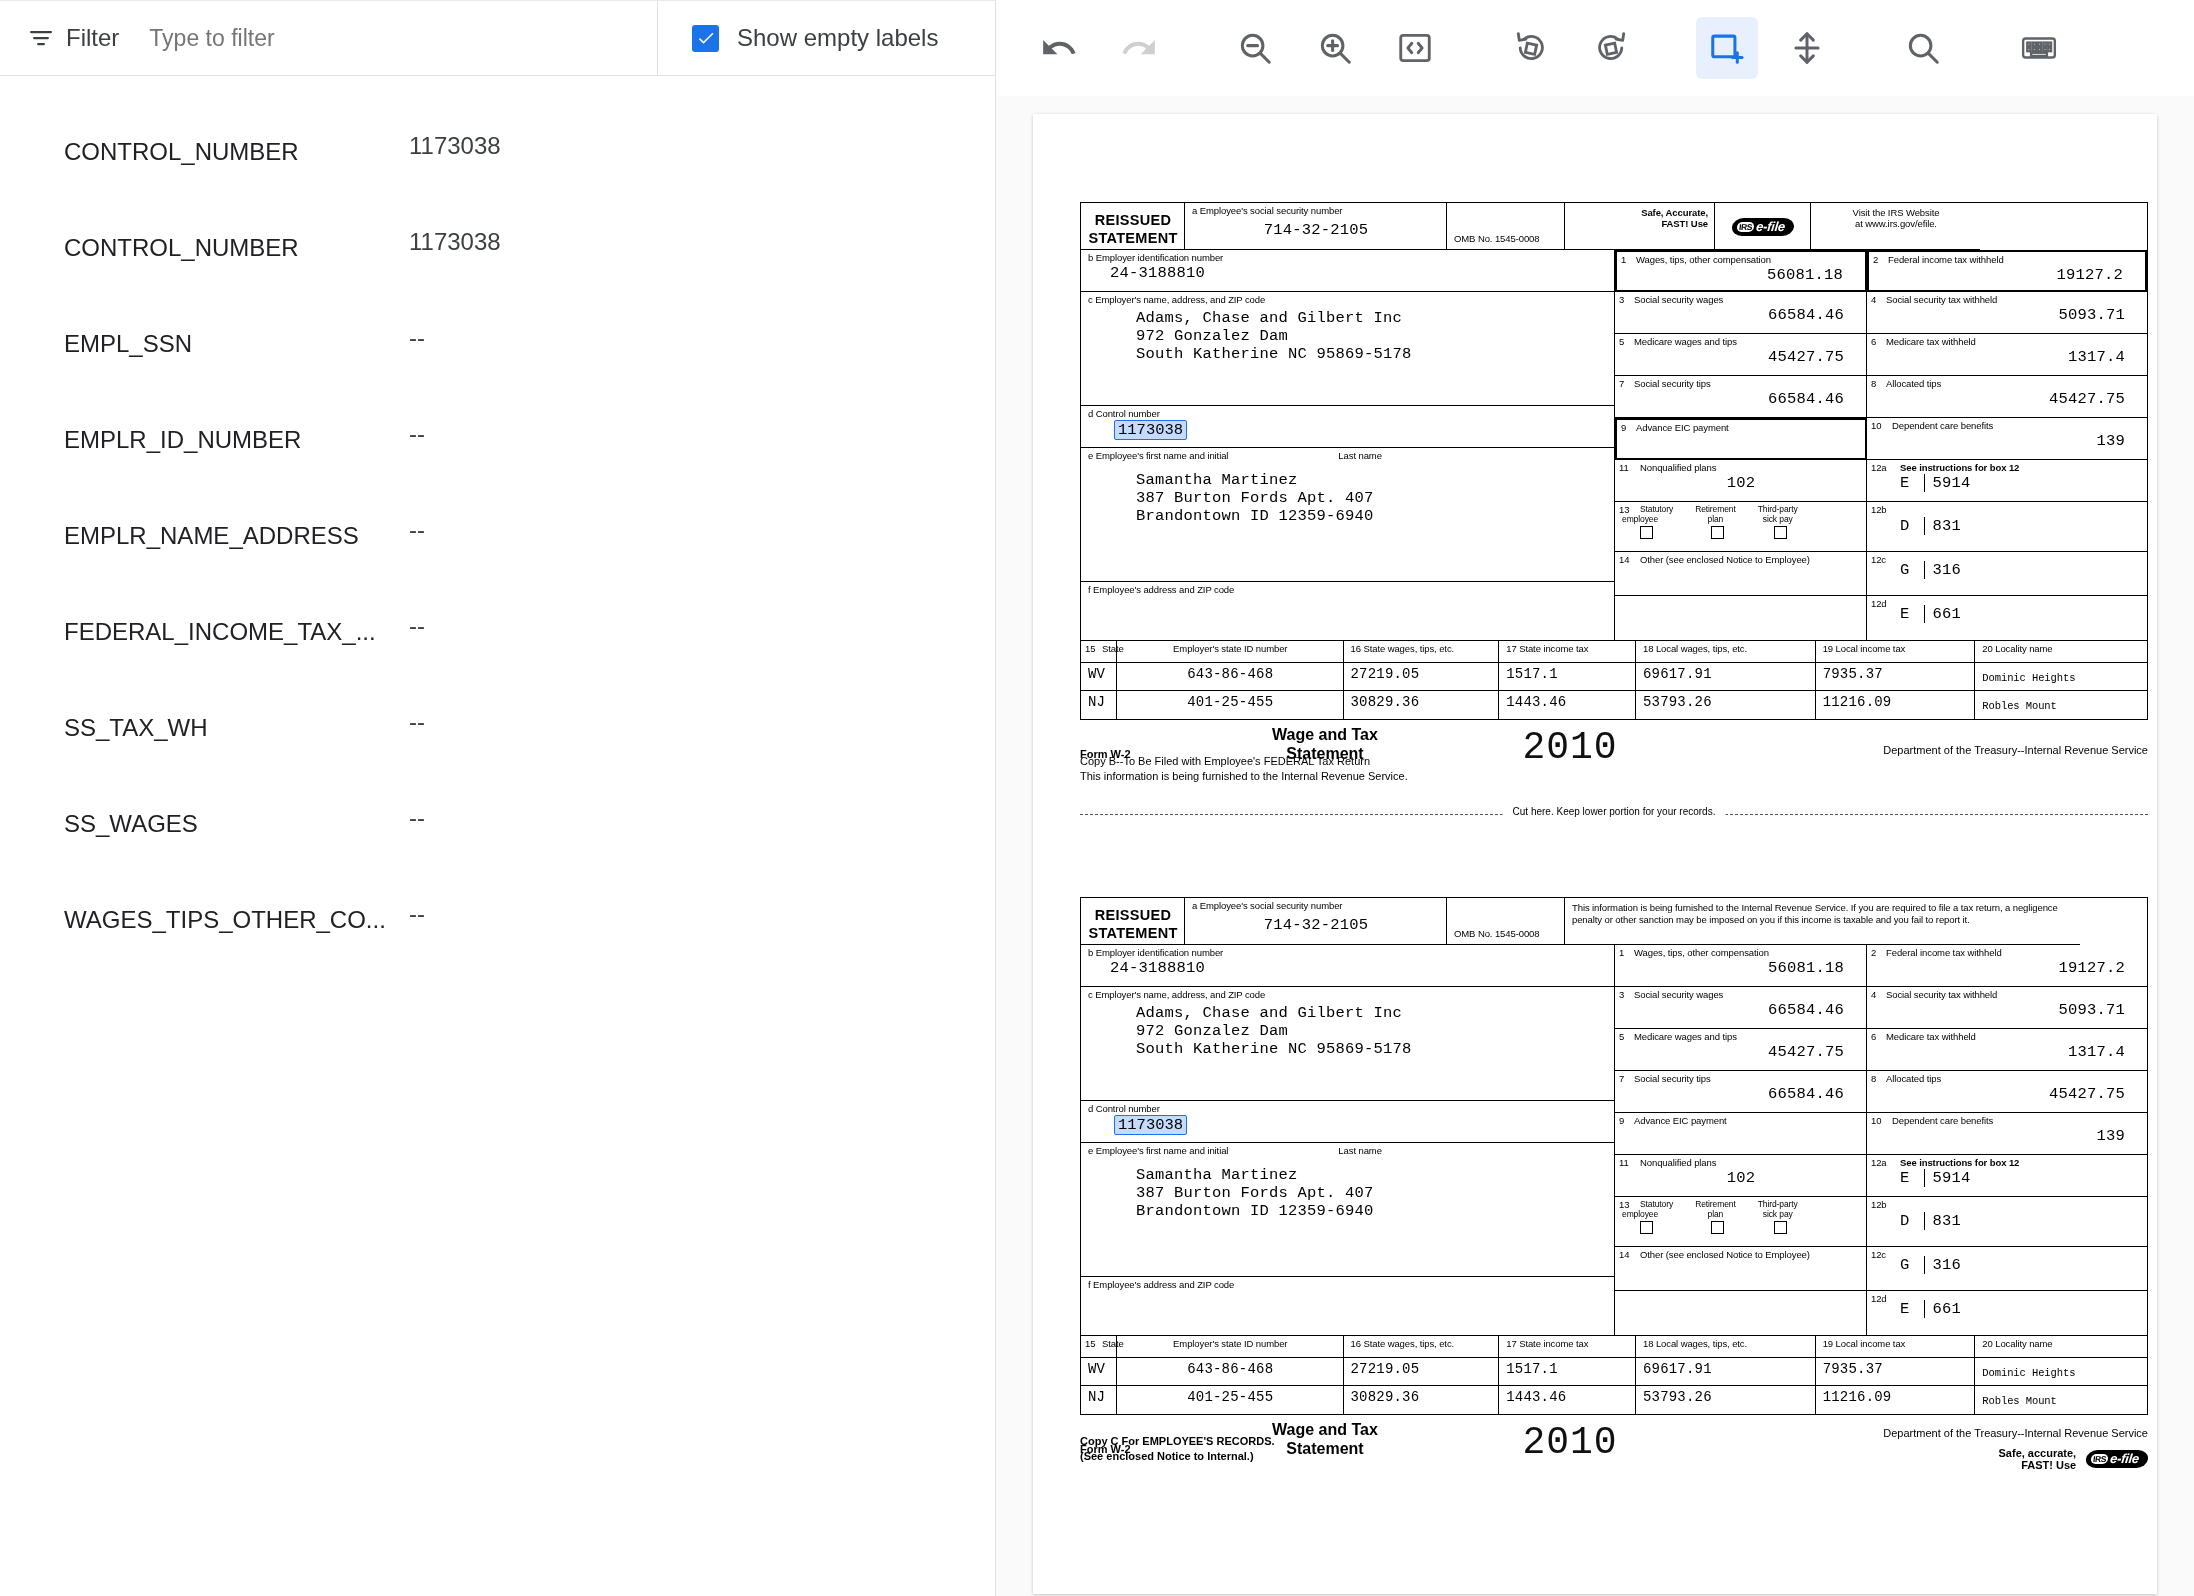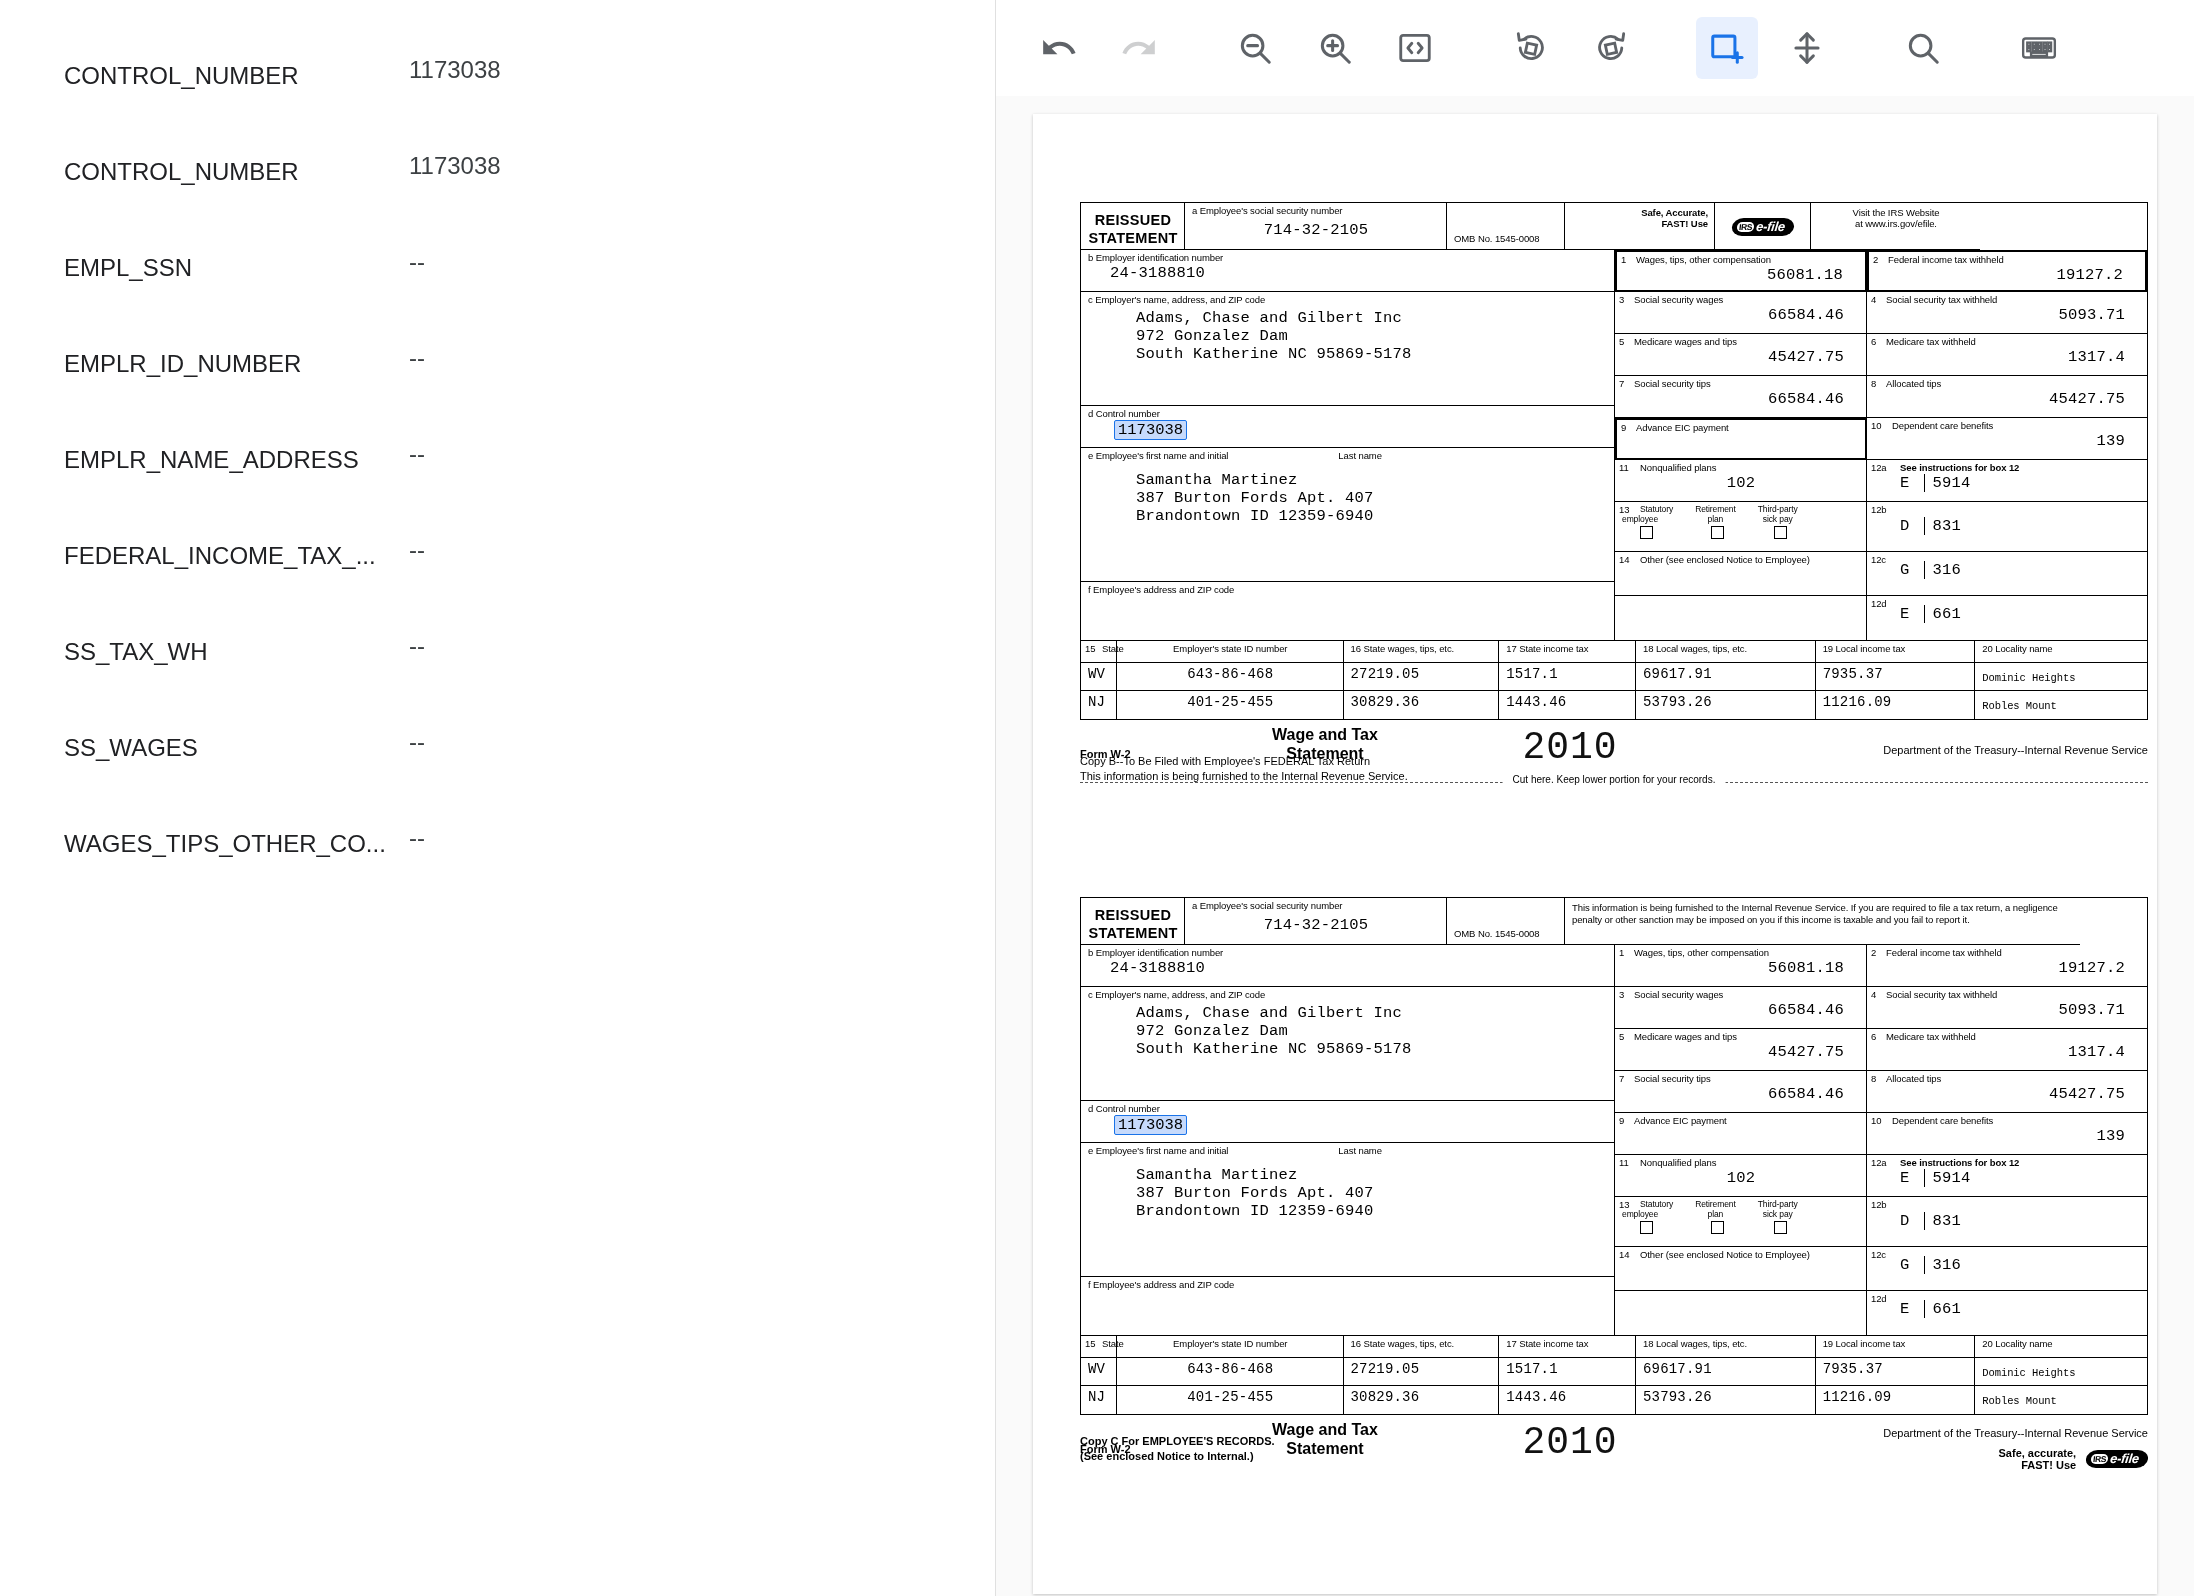--- a/index.html
+++ b/index.html
@@ -90,20 +90,41 @@
   .chkbox-sm { width: 13px; height: 13px; border: 1px solid #000; display:inline-block; }
 </style>
 </head>
 <body>
 
 <div id="app">
 
   <div id="left">
 
 
+    <div class="filter-bar">
+      <div class="filter-left">
+        <span class="filter-icon">
+          <svg viewBox="0 0 24 20" fill="#3c4043">
+              <rect x="1" y="3" width="22" height="2.2" rx="1.1"></rect>
+              <rect x="4" y="9" width="16" height="2.2" rx="1.1"></rect>
+              <rect x="8" y="15" width="8" height="2.2" rx="1.1"></rect>
+            </svg>
+        </span>
+        <span class="filter-label">Filter</span>
+        <input class="filter-input" placeholder="Type to filter" style="">
+      </div>
+      <div class="filter-right">
+        <span class="checkbox">
+          <svg viewBox="0 0 24 24" fill="#ffffff">
+              <path d="M9 16.17L4.83 12l-1.42 1.41L9 19 21 7l-1.41-1.41z"></path>
+            </svg>
+        </span>
+        <span class="chk-label">Show empty labels</span>
+      </div>
+    </div>
 
     <div class="label-list">
       <div class="label-row">
         <span class="label-key">CONTROL_NUMBER</span>
         <span class="label-val">1173038</span>
       </div>
       <div class="label-row">
         <span class="label-key">CONTROL_NUMBER</span>
         <span class="label-val">1173038</span>
       </div>
@@ -499,21 +520,21 @@
             <div style="width:240px;text-align:center;">
               <div class="year">2010</div>
             </div>
             <div style="flex:1;text-align:right;padding-top:18px;">
               <div class="footline">Department of the Treasury--Internal Revenue Service</div>
             </div>
           </div>
           <div class="footline" style="font-weight:normal;margin-top:-14px;">Copy B--To Be Filed with Employee's FEDERAL Tax Return</div>
           <div class="footline" style="margin-top:3px;">This information is being furnished to the Internal Revenue Service.</div>
 
-          <div class="cut-line" style="">
+          <div class="cut-line" style="margin-top:32px;">
             <span class="cut-text">Cut here.  Keep lower portion for your records.</span>
           </div>
         </div>
 
         <div class="w2 bottom">
           <div class="w2box">
 
             <div class="frow">
               <div class="cell" style="width:104px;padding-top:8px;">
                 <div class="reissued">REISSUED<br>STATEMENT</div>

